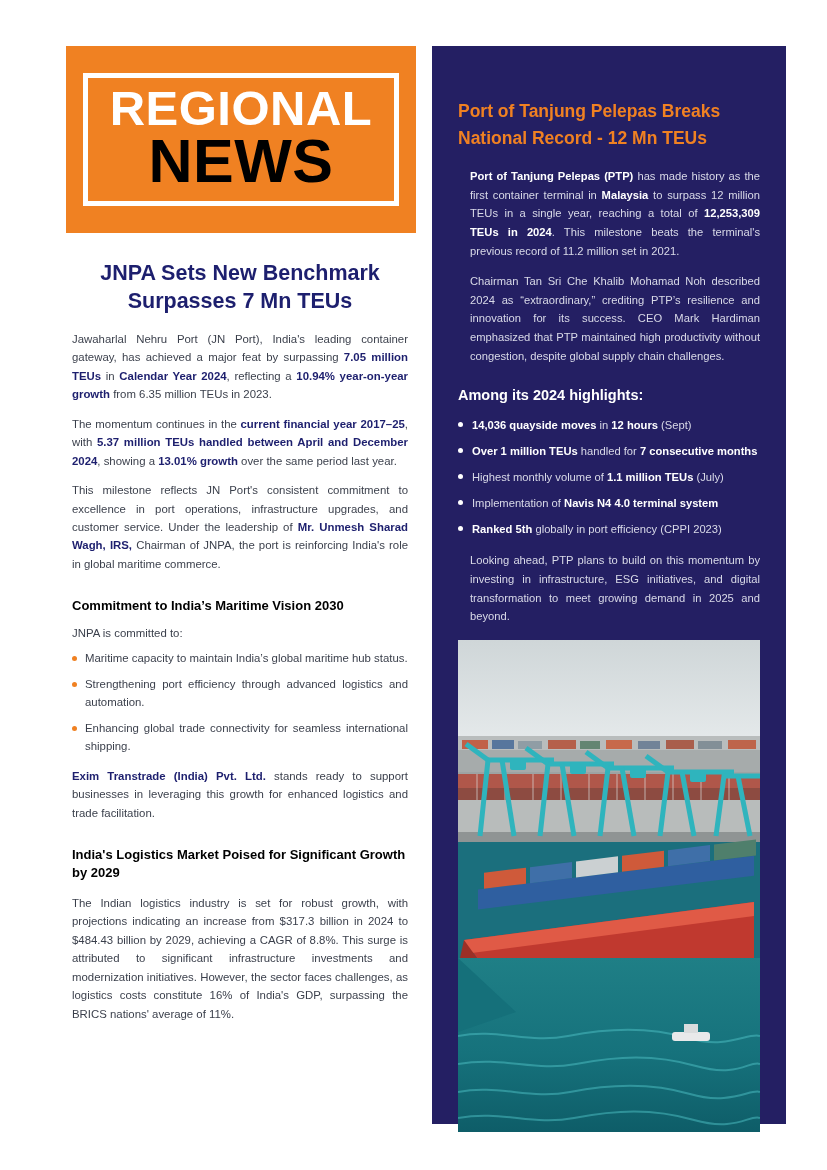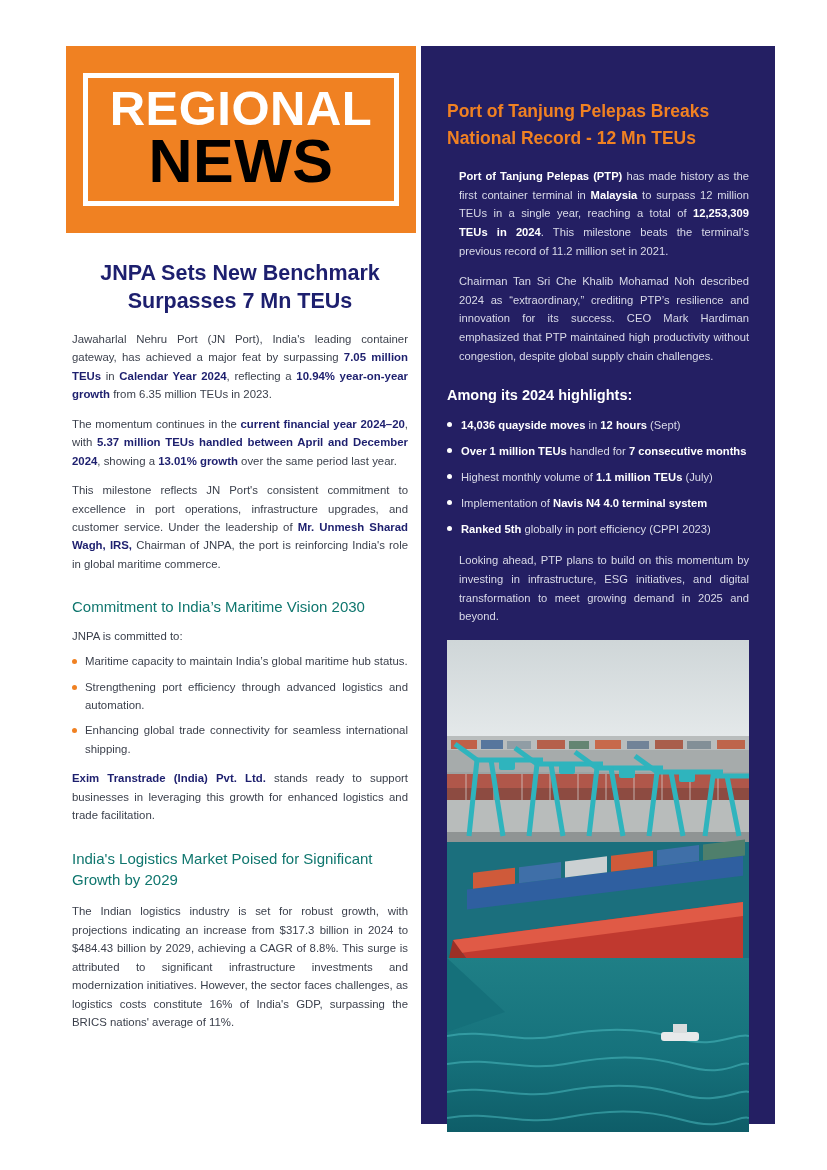--- a/index.html
+++ b/index.html
@@ -20,21 +20,21 @@
     background: #ffffff;
     box-sizing: border-box;
   }
   .columns {
     position: absolute;
     left: 66px;
     top: 46px;
     width: 704px;
     height: 1078px;
     display: flex;
-    gap: 5px;
+    gap: 16px;
   }
   
   .left-col {
     width: 350px;
     box-sizing: border-box;
   }
   .masthead {
     width: 350px;
     height: 187px;
     background: #f08122;
@@ -70,24 +70,24 @@
   }
   h2.head-navy {
     font-size: 21.5px;
     line-height: 1.32;
     color: #1d1f6e;
     font-weight: bold;
     margin: 0 0 14px 0;
     text-align: center;
   }
   h2.head-orange {
-    font-size: 15px;
+    font-size: 13px;
     line-height: 1.38;
-    color: #0f766e;
-    font-weight: normal;
+    color: #000000;
+    font-weight: bold;
     margin: 24px 0 12px 0;
   }
   p.body-text {
     font-size: 11.4px;
     line-height: 1.62;
     color: #3a3f4b;
     text-align: justify;
     margin: 0 0 11px 0;
   }
   p.body-text b, li b {
@@ -208,21 +208,21 @@
           <span class="l2">NEWS</span>
         </div>
       </div>
 
       <div class="left-body">
 
         <h2 class="head-navy">JNPA Sets New Benchmark Surpasses 7 Mn TEUs</h2>
 
         <p class="body-text"><span>Jawaharlal Nehru Port (JN Port), India's leading container gateway, has achieved a major feat by surpassing </span><b>7.05 million TEUs</b><span> in </span><b>Calendar Year 2024</b><span>, reflecting a </span><b>10.94% year-on-year growth</b><span> from 6.35 million TEUs in 2023.</span></p>
 
-        <p class="body-text"><span>The momentum continues in the </span><b>current financial year 2024–20</b><span>, with </span><b>5.37 million TEUs handled between April and December 2024</b><span>, showing a </span><b>13.01% growth</b><span> over the same period last year.</span></p>
+        <p class="body-text"><span>The momentum continues in the </span><b>current financial year 2017–25</b><span>, with </span><b>5.37 million TEUs handled between April and December 2024</b><span>, showing a </span><b>13.01% growth</b><span> over the same period last year.</span></p>
 
         <p class="body-text"><span>This milestone reflects JN Port's consistent commitment to excellence in port operations, infrastructure upgrades, and customer service. Under the leadership of </span><b>Mr. Unmesh Sharad Wagh, IRS,</b><span> Chairman of JNPA, the port is reinforcing India's role in global maritime commerce.</span></p>
 
         <h2 class="head-orange">Commitment to India’s Maritime Vision 2030</h2>
 
         <p class="small-lead">JNPA is committed to:</p>
 
         <ul class="dot-list">
           <li>Maritime capacity to maintain India’s global maritime hub status.</li>
           <li>Strengthening port efficiency through advanced logistics and automation.</li>

